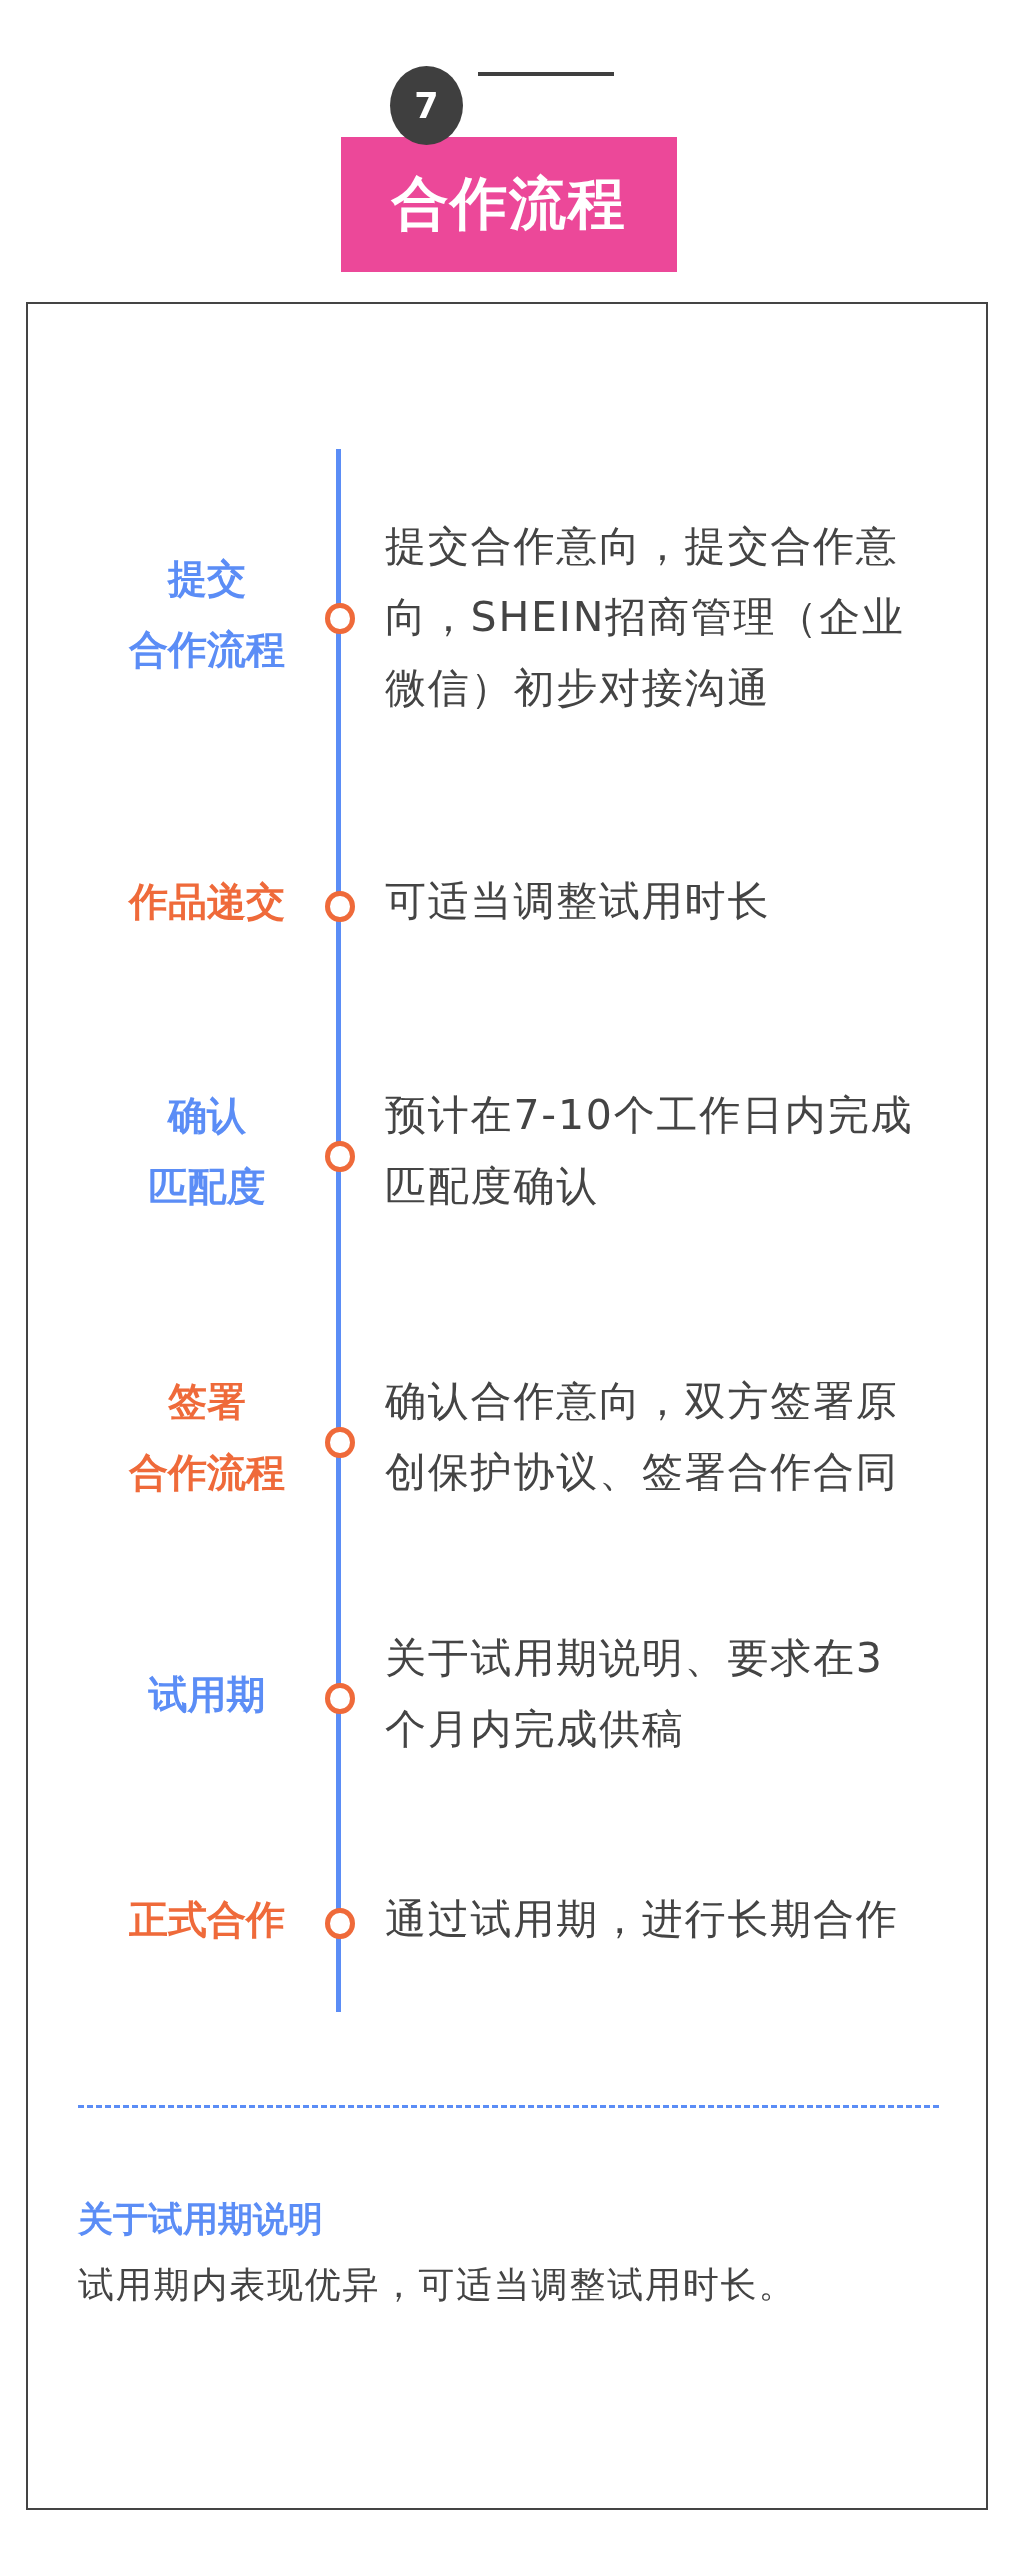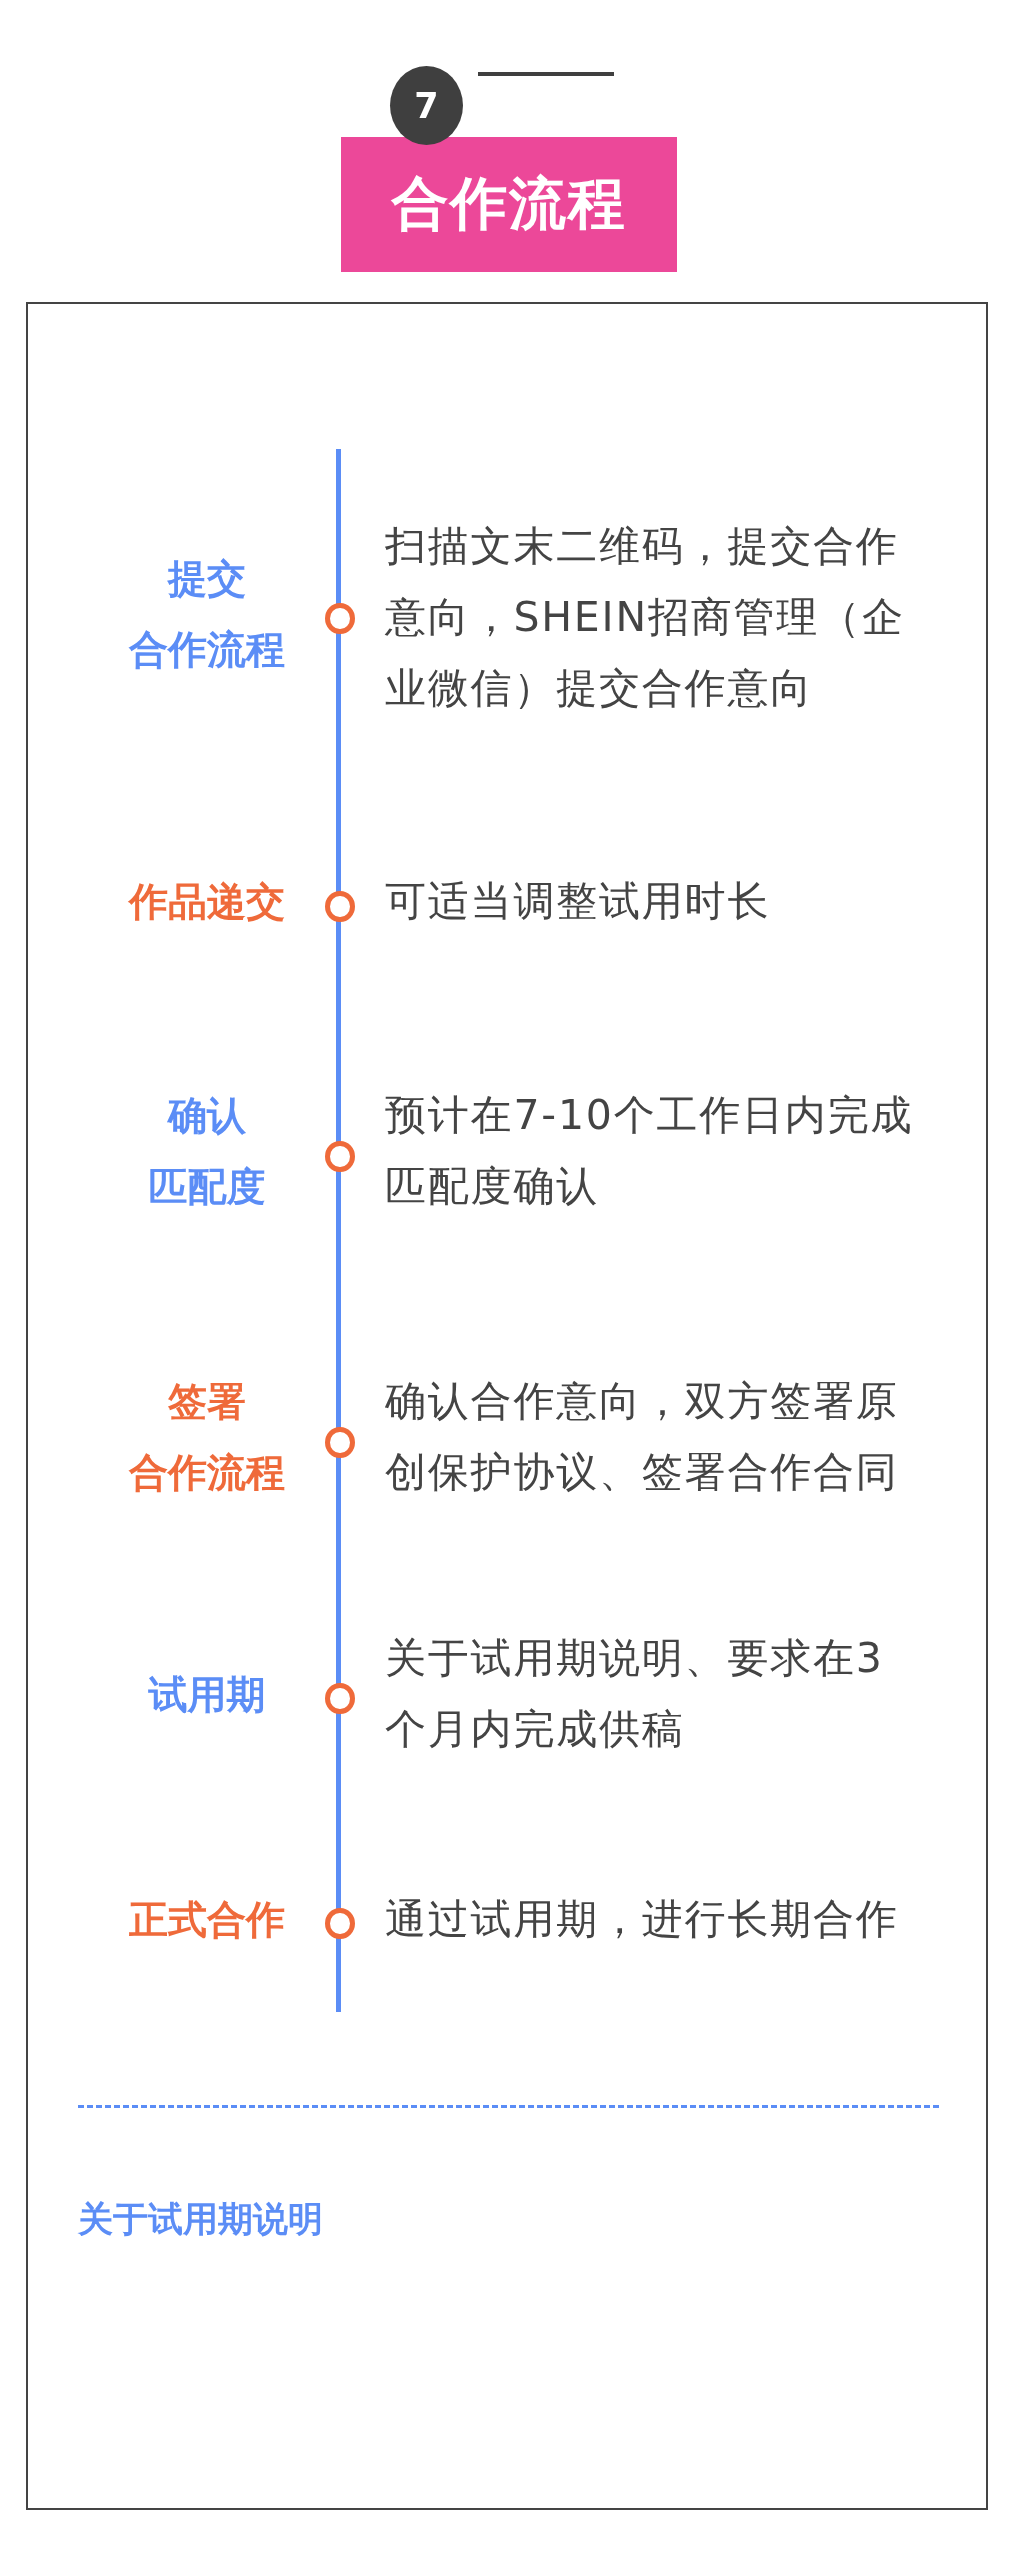--- a/index.html
+++ b/index.html
@@ -41,21 +41,21 @@
 <div class="title-box">
     <span>合作流程</span>
   </div>
 
 <div class="frame"></div>
 <div class="tl-line"></div>
 
 <div class="node" style="top:603px"></div>
 <div class="step-label blue" style="top:614px; white-space:pre-line;">提交
 合作流程</div>
-<div class="step-desc" style="top:617px">扫描文末二维码，提交合作意向，SHEIN招商管理（企业微信）提交合作意向</div>
+<div class="step-desc" style="top:617px">提交合作意向，提交合作意向，SHEIN招商管理（企业微信）初步对接沟通</div>
 
 <div class="node" style="top:891px"></div>
 <div class="step-label orange" style="top:901px; white-space:pre-line;">作品递交</div>
 <div class="step-desc" style="top:901px">可适当调整试用时长</div>
 
 <div class="node" style="top:1141px"></div>
 <div class="step-label blue" style="top:1151px; white-space:pre-line;">确认
 匹配度</div>
 <div class="step-desc" style="top:1151px">预计在7-10个工作日内完成匹配度确认</div>
 
@@ -69,14 +69,15 @@
 <div class="step-desc" style="top:1694px">关于试用期说明、要求在3个月内完成供稿</div>
 
 <div class="node" style="top:1908px"></div>
 <div class="step-label orange" style="top:1919px; white-space:pre-line;">正式合作</div>
 <div class="step-desc" style="top:1919px">通过试用期，进行长期合作</div>
 
 <div class="dash"></div>
 
 <div class="note-title">关于试用期说明</div>
 <div class="note-body">
+  <div>试用期内表现优异，可适当调整试用时长。</div>
 </div>
 
 
 </body></html>

